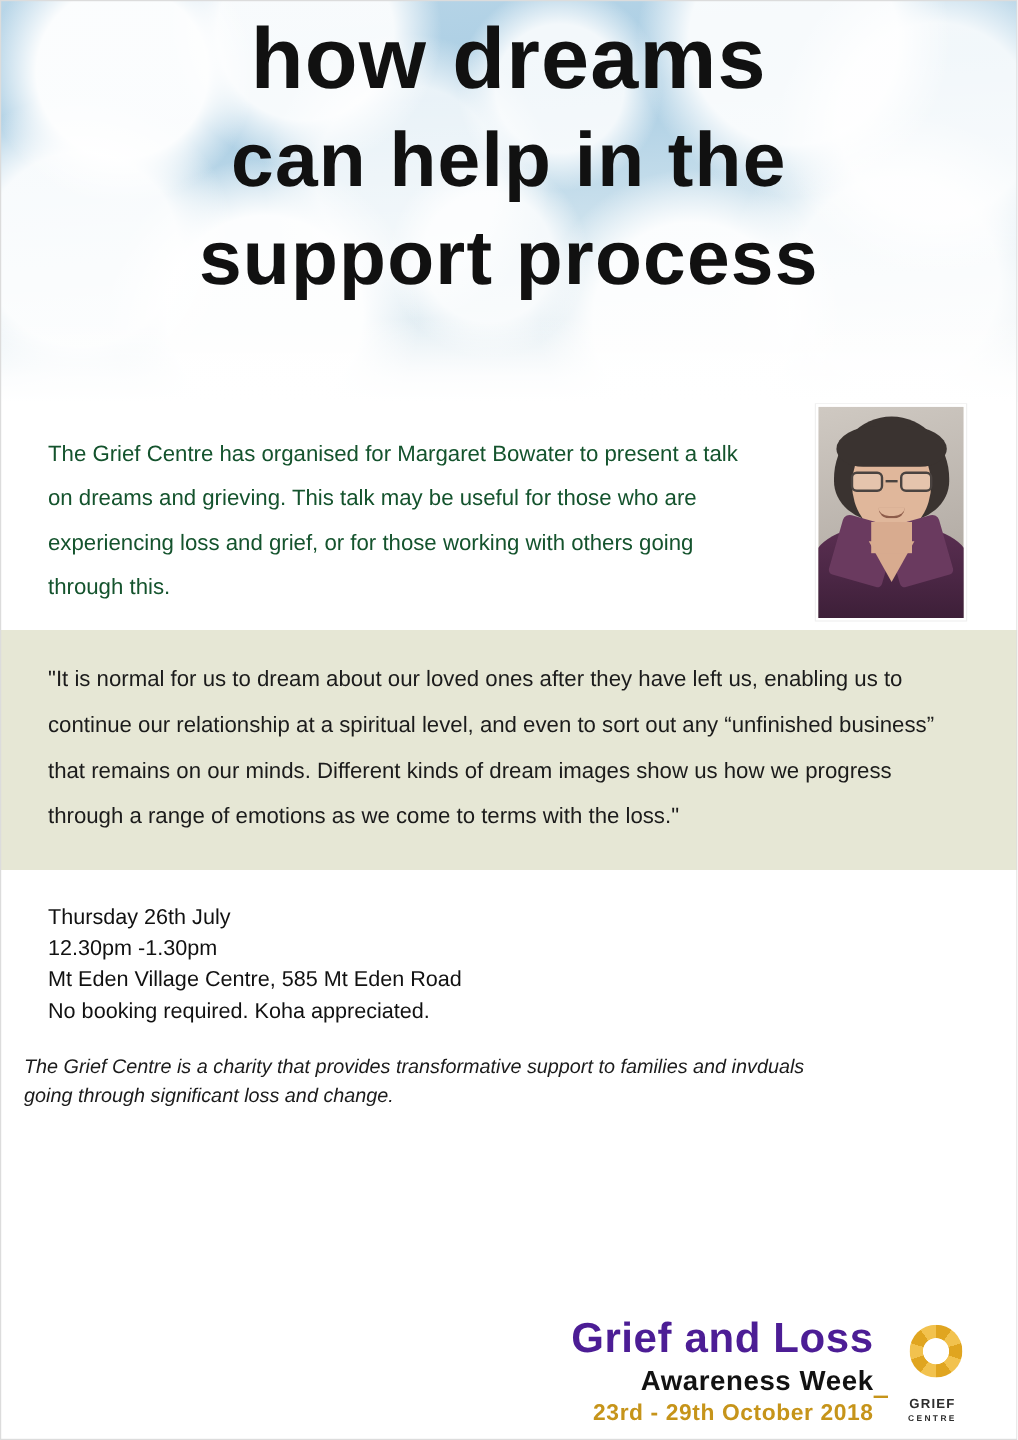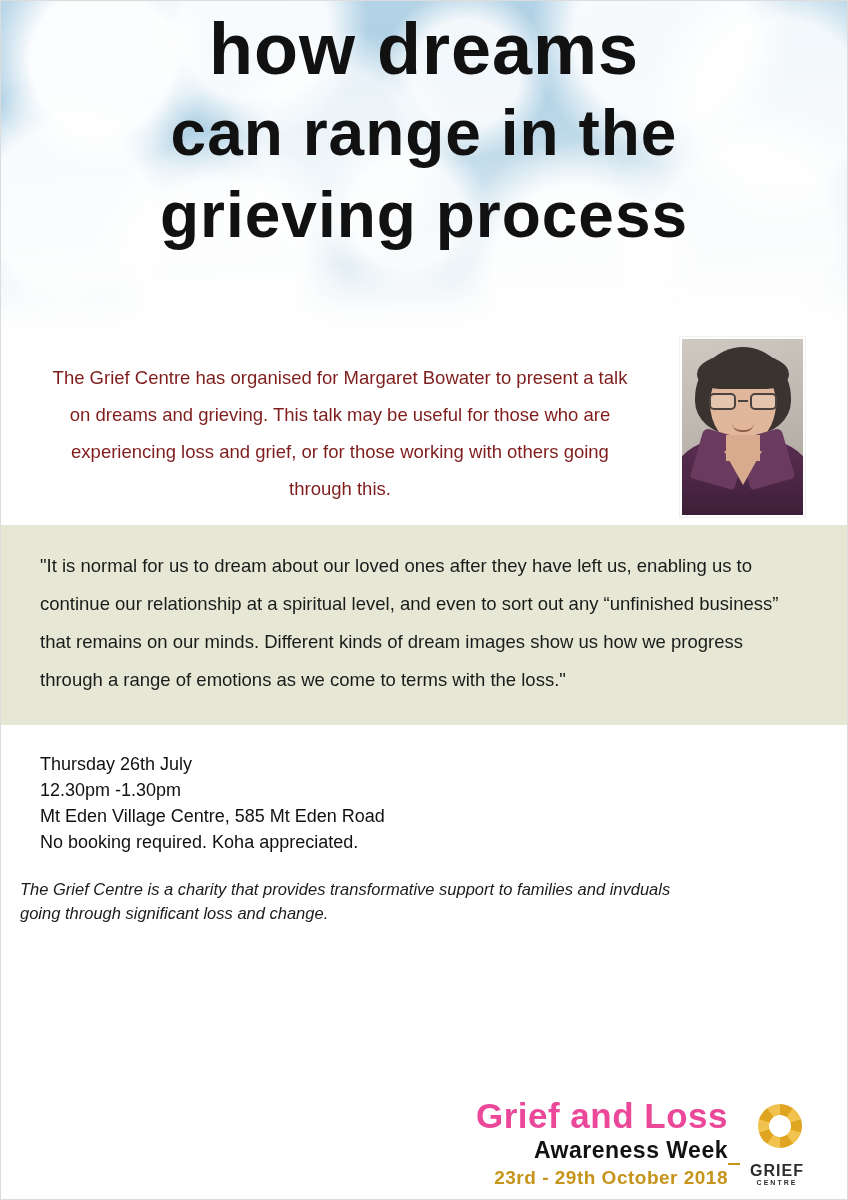--- a/index.html
+++ b/index.html
@@ -54,23 +54,22 @@
 
   
   .intro {
     position: relative;
     padding: 24px 40px 16px 40px;
     min-height: 190px;
   }
   .intro p {
     font-size: 18.5px;
     line-height: 37px;
-    color: #7f1d1d;
+    color: #14532d;
     max-width: 600px;
-    text-align: center;
   }
   .portrait {
     position: absolute;
     right: 43px; top: 2px;
     width: 125px; height: 180px;
     border: 2px solid #ffffff;
     overflow: hidden;
     background: linear-gradient(160deg, #d8d2cc 0%, #cfc8c1 40%, #b9b2ab 100%);
     box-shadow: 0 0 0 1px rgba(0,0,0,0.06);
   }
@@ -173,21 +172,21 @@
   }
 
   
   .footer {
     position: absolute;
     right: 34px; bottom: 10px;
     width: 520px;
     text-align: right;
   }
   .footer .alw1 {
-    font-size: 35px; font-weight: bold; color: #ec4899; line-height: 38px;
+    font-size: 35px; font-weight: bold; color: #4c1d95; line-height: 38px;
     letter-spacing: 0.5px;
   }
   .footer .alw2 {
     font-size: 23px; font-weight: bold; color: #121212; line-height: 31px;
     letter-spacing: 0.5px;
   }
   .footer .alw3 {
     font-size: 19px; font-weight: bold; color: #c6941a; line-height: 24px;
     letter-spacing: 0.5px;
   }
@@ -200,41 +199,41 @@
       radial-gradient(circle at 50% 50%, #ffffff 0 34%, rgba(255,255,255,0) 36%),
       conic-gradient(#e0a520 0 10%, #f2c24e 10% 20%, #e0a520 20% 30%, #f2c24e 30% 40%,
                      #e0a520 40% 50%, #f2c24e 50% 60%, #e0a520 60% 70%, #f2c24e 70% 80%,
                      #e0a520 80% 90%, #f2c24e 90% 100%);
   }
   .footer .gclogo {
     position: absolute; right: 4px; bottom: 2px;
     text-align: center; width: 66px;
   }
   .footer .gclogo .gc1 {
-    font-size: 16px; font-weight: bold; color: #2d2d2d; letter-spacing: 1px; line-height: 15px; margin-top: 32px;
+    font-size: 11px; font-weight: bold; color: #2d2d2d; letter-spacing: 1px; line-height: 15px; margin-top: 32px;
   }
   .footer .gclogo .gc2 {
     font-size: 7px; font-weight: bold; color: #2d2d2d; letter-spacing: 2px; line-height: 10px;
   }
   .footer .dash {
     position: absolute; right: 74px; bottom: 25px;
     width: 12px; height: 2px; background: #c6941a;
   }
   .edge { position:absolute; inset:0; border:1px solid #dcdcdc; pointer-events:none; }
 </style>
 </head>
 <body>
 
 <div class="poster">
 
   <div class="sky">
     <div class="headline">
       <span class="l1">how dreams</span>
-      <span class="l2">can range in the</span>
-      <span class="l3">grieving process</span>
+      <span class="l2">can help in the</span>
+      <span class="l3">support process</span>
     </div>
   </div>
 
   <div class="intro">
     <div class="portrait">
       <div class="bg"></div>
       <div class="hair"></div>
       <div class="face"></div>
       <div class="fringe"></div>
       <div class="shirt"></div>

